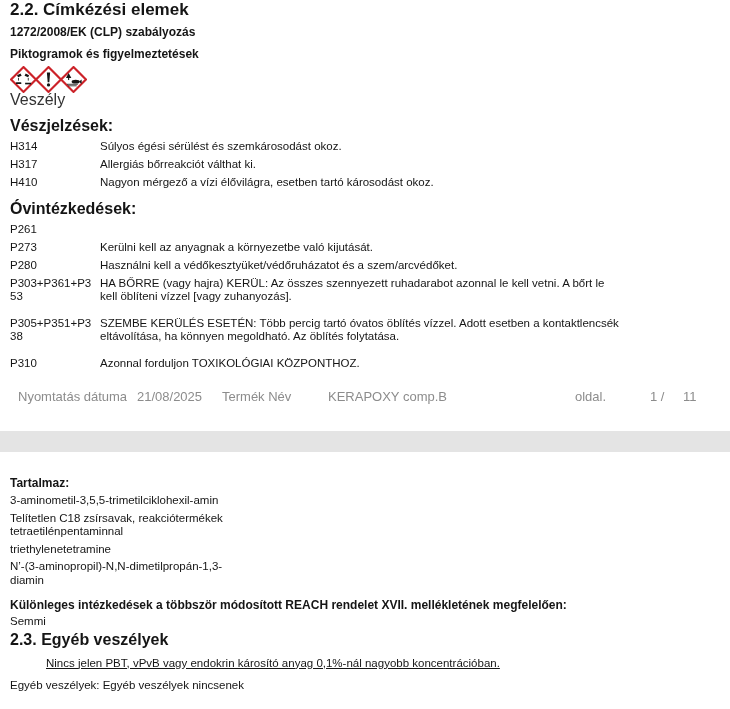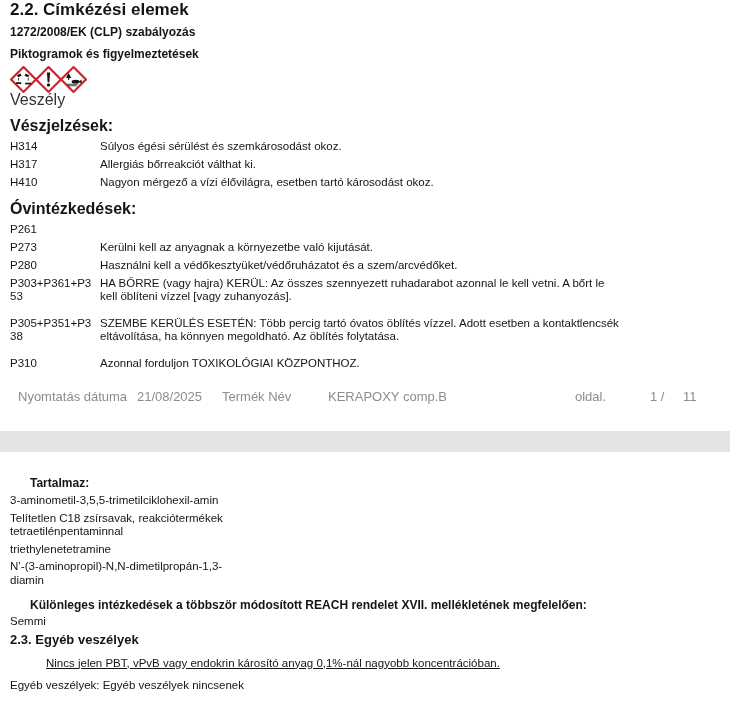--- a/index.html
+++ b/index.html
@@ -35,27 +35,27 @@
   .f-print-label { left: 8px; }
   .f-print-date  { left: 127px; }
   .f-prod-label  { left: 212px; }
   .f-prod-name   { left: 318px; }
   .f-page-label  { left: 565px; }
   .f-page-cur    { left: 640px; }
   .f-page-total  { left: 673px; }
 
   .page-band { margin: 29px -10px 0 -10px; height: 21px; background: #e4e4e4; }
 
-  .p2-heading { font-weight: bold; font-size: 12px; line-height: 14px; margin-left: 20px; }
+  .p2-heading { font-weight: bold; font-size: 12px; line-height: 14px; }
   .contains-heading { margin-top: 24px; }
   .ingredient { margin-top: 4px; line-height: 13.5px; white-space: pre-line; max-width: 330px; }
   .ingredient.spaced { }
   .reach-heading { margin-top: 11px; }
   .plain-line { margin-top: 3px; line-height: 13.5px; }
-  .section23-title { font-weight: bold; font-size: 13px; margin-top: 3px; line-height: 15px; }
+  .section23-title { font-weight: bold; font-size: 16px; margin-top: 3px; line-height: 15px; }
   .indented { margin-top: 10px; padding-left: 36px; line-height: 13.5px; text-decoration: underline; }
   .other-hazards { margin-top: 9px; line-height: 13.5px; }
 </style>
 </head>
 <body>
 
 <div class="doc">
 
   <div class="title1">2.2. Címkézési elemek</div>
   <div class="title2">1272/2008/EK (CLP) szabályozás</div>

